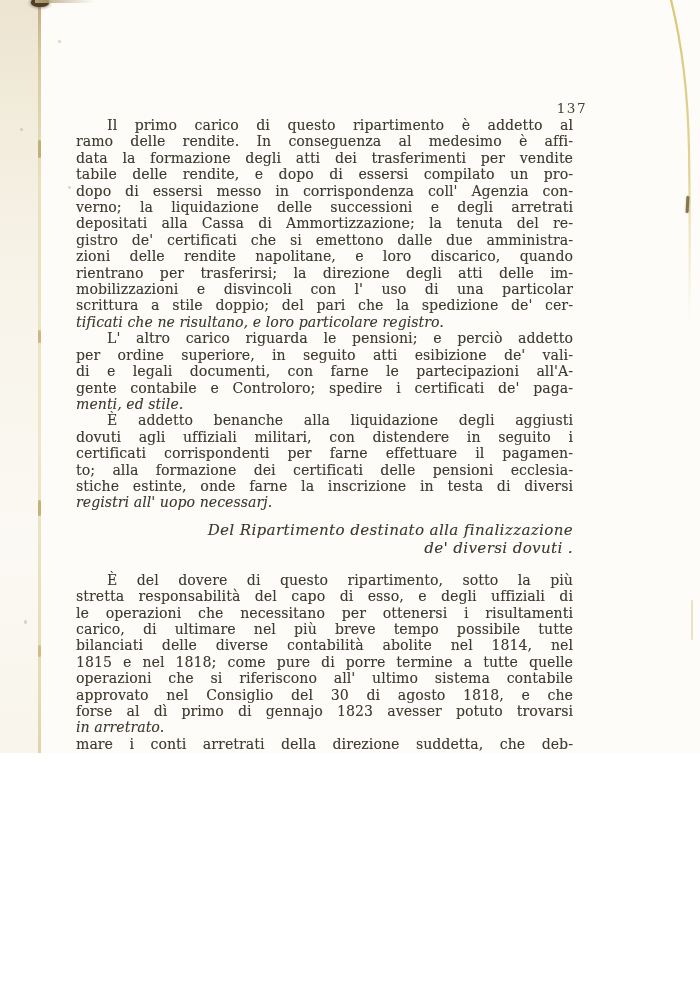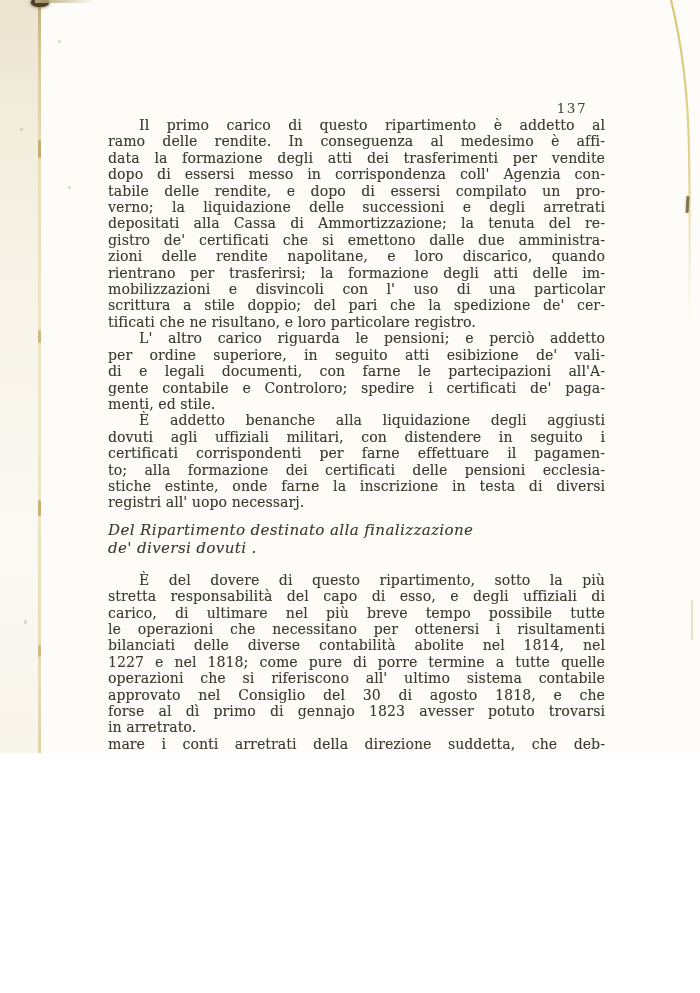--- a/index.html
+++ b/index.html
@@ -56,33 +56,33 @@
   .faint-speck {
     position: absolute; border-radius: 50%; background: #b9ac8d; opacity: 0.5;
   }
   
   .pagenum {
     position: absolute; top: 100px; left: 90px; width: 497px;
     text-align: right; font-size: 13.5px; letter-spacing: 1.5px;
     padding-right: 2px; color: #454133;
   }
   .textcol {
-    position: absolute; left: 108px; top: 117px; width: 497px;
+    position: absolute; left: 76px; top: 117px; width: 497px;
     font-size: 14px; line-height: 16.4px;
     letter-spacing: 0.1px;
     text-shadow: 0.3px 0.3px 0.5px rgba(62,56,42,0.35);
   }
   .para { margin: 0; }
   .line { text-align: justify; text-align-last: justify; text-justify: inter-word; }
   .line.first { text-indent: 31px; }
-  .line.last { text-align-last: left; }
+  .line.last { text-align-last: left; font-style: italic; }
   .heading {
     margin-top: 10px; margin-bottom: 15px;
     font-style: italic; font-size: 15px; line-height: 18px;
-    text-align: left; letter-spacing: 0.4px;
+    text-align: right; letter-spacing: 0.4px;
   }
 </style>
 </head>
 <body>
 
 <div class="scan">
 
   <div class="gutter"></div>
   <div class="edge-line"></div>
   <div class="edge-dash" style="top:140px;height:18px;background:#c4ae74;"></div>
@@ -114,27 +114,27 @@
   <div class="faint-speck" style="left:24px;top:620px;width:3px;height:4px;"></div>
 
   <div class="pagenum">137</div>
 
   <div class="textcol">
     <div id="section1">
         <div class="para">
           <div class="line first">Il primo carico di questo ripartimento è addetto al</div>
           <div class="line">ramo delle rendite. In conseguenza al medesimo è affi-</div>
           <div class="line">data la formazione degli atti dei trasferimenti per vendite</div>
+          <div class="line">tabile delle rendite, e dopo di essersi compilato un pro-</div>
           <div class="line">dopo di essersi messo in corrispondenza coll' Agenzia con-</div>
-          <div class="line">tabile delle rendite, e dopo di essersi compilato un pro-</div>
           <div class="line">verno; la liquidazione delle successioni e degli arretrati</div>
           <div class="line">depositati alla Cassa di Ammortizzazione; la tenuta del re-</div>
           <div class="line">gistro de' certificati che si emettono dalle due amministra-</div>
           <div class="line">zioni delle rendite napolitane, e loro discarico, quando</div>
-          <div class="line">rientrano per trasferirsi; la formazione degli atti delle im-</div>
+          <div class="line">rientrano per trasferirsi; la direzione degli atti delle im-</div>
           <div class="line">mobilizzazioni e disvincoli con l' uso di una particolar</div>
           <div class="line">scrittura a stile doppio; del pari che la spedizione de' cer-</div>
           <div class="line last">tificati che ne risultano, e loro particolare registro.</div>
         </div>
         <div class="para">
           <div class="line first">L' altro carico riguarda le pensioni; e perciò addetto</div>
           <div class="line">per ordine superiore, in seguito atti esibizione de' vali-</div>
           <div class="line">di e legali documenti, con farne le partecipazioni all'A-</div>
           <div class="line">gente contabile e Controloro; spedire i certificati de' paga-</div>
           <div class="line last">menti, ed stile.</div>
@@ -151,24 +151,24 @@
 
     <div class="heading">
       <div>Del Ripartimento destinato alla finalizzazione</div>
       <div>de' diversi dovuti .</div>
     </div>
 
     <div id="section2">
         <div class="para">
           <div class="line first">È del dovere di questo ripartimento, sotto la più</div>
           <div class="line">stretta responsabilità del capo di esso, e degli uffiziali di</div>
+          <div class="line">le operazioni che necessitano per ottenersi i risultamenti</div>
           <div class="line">carico, di ultimare nel più breve tempo possibile tutte</div>
-          <div class="line">le operazioni che necessitano per ottenersi i risultamenti</div>
           <div class="line">bilanciati delle diverse contabilità abolite nel 1814, nel</div>
-          <div class="line">1227 e nel 1818; come pure di porre termine a tutte quelle</div>
+          <div class="line">1815 e nel 1818; come pure di porre termine a tutte quelle</div>
           <div class="line">operazioni che si riferiscono all' ultimo sistema contabile</div>
           <div class="line">approvato nel Consiglio del 30 di agosto 1818, e che</div>
           <div class="line">forse al dì primo di gennajo 1823 avesser potuto trovarsi</div>
           <div class="line last">in arretrato.</div>
         </div>
         <div class="para">
           <div class="line">mare i conti arretrati della direzione suddetta, che deb-</div>
           <div class="line last">bonsi rendere alla gran Corte de' conti, la confezione</div>
         </div>
       </div>

